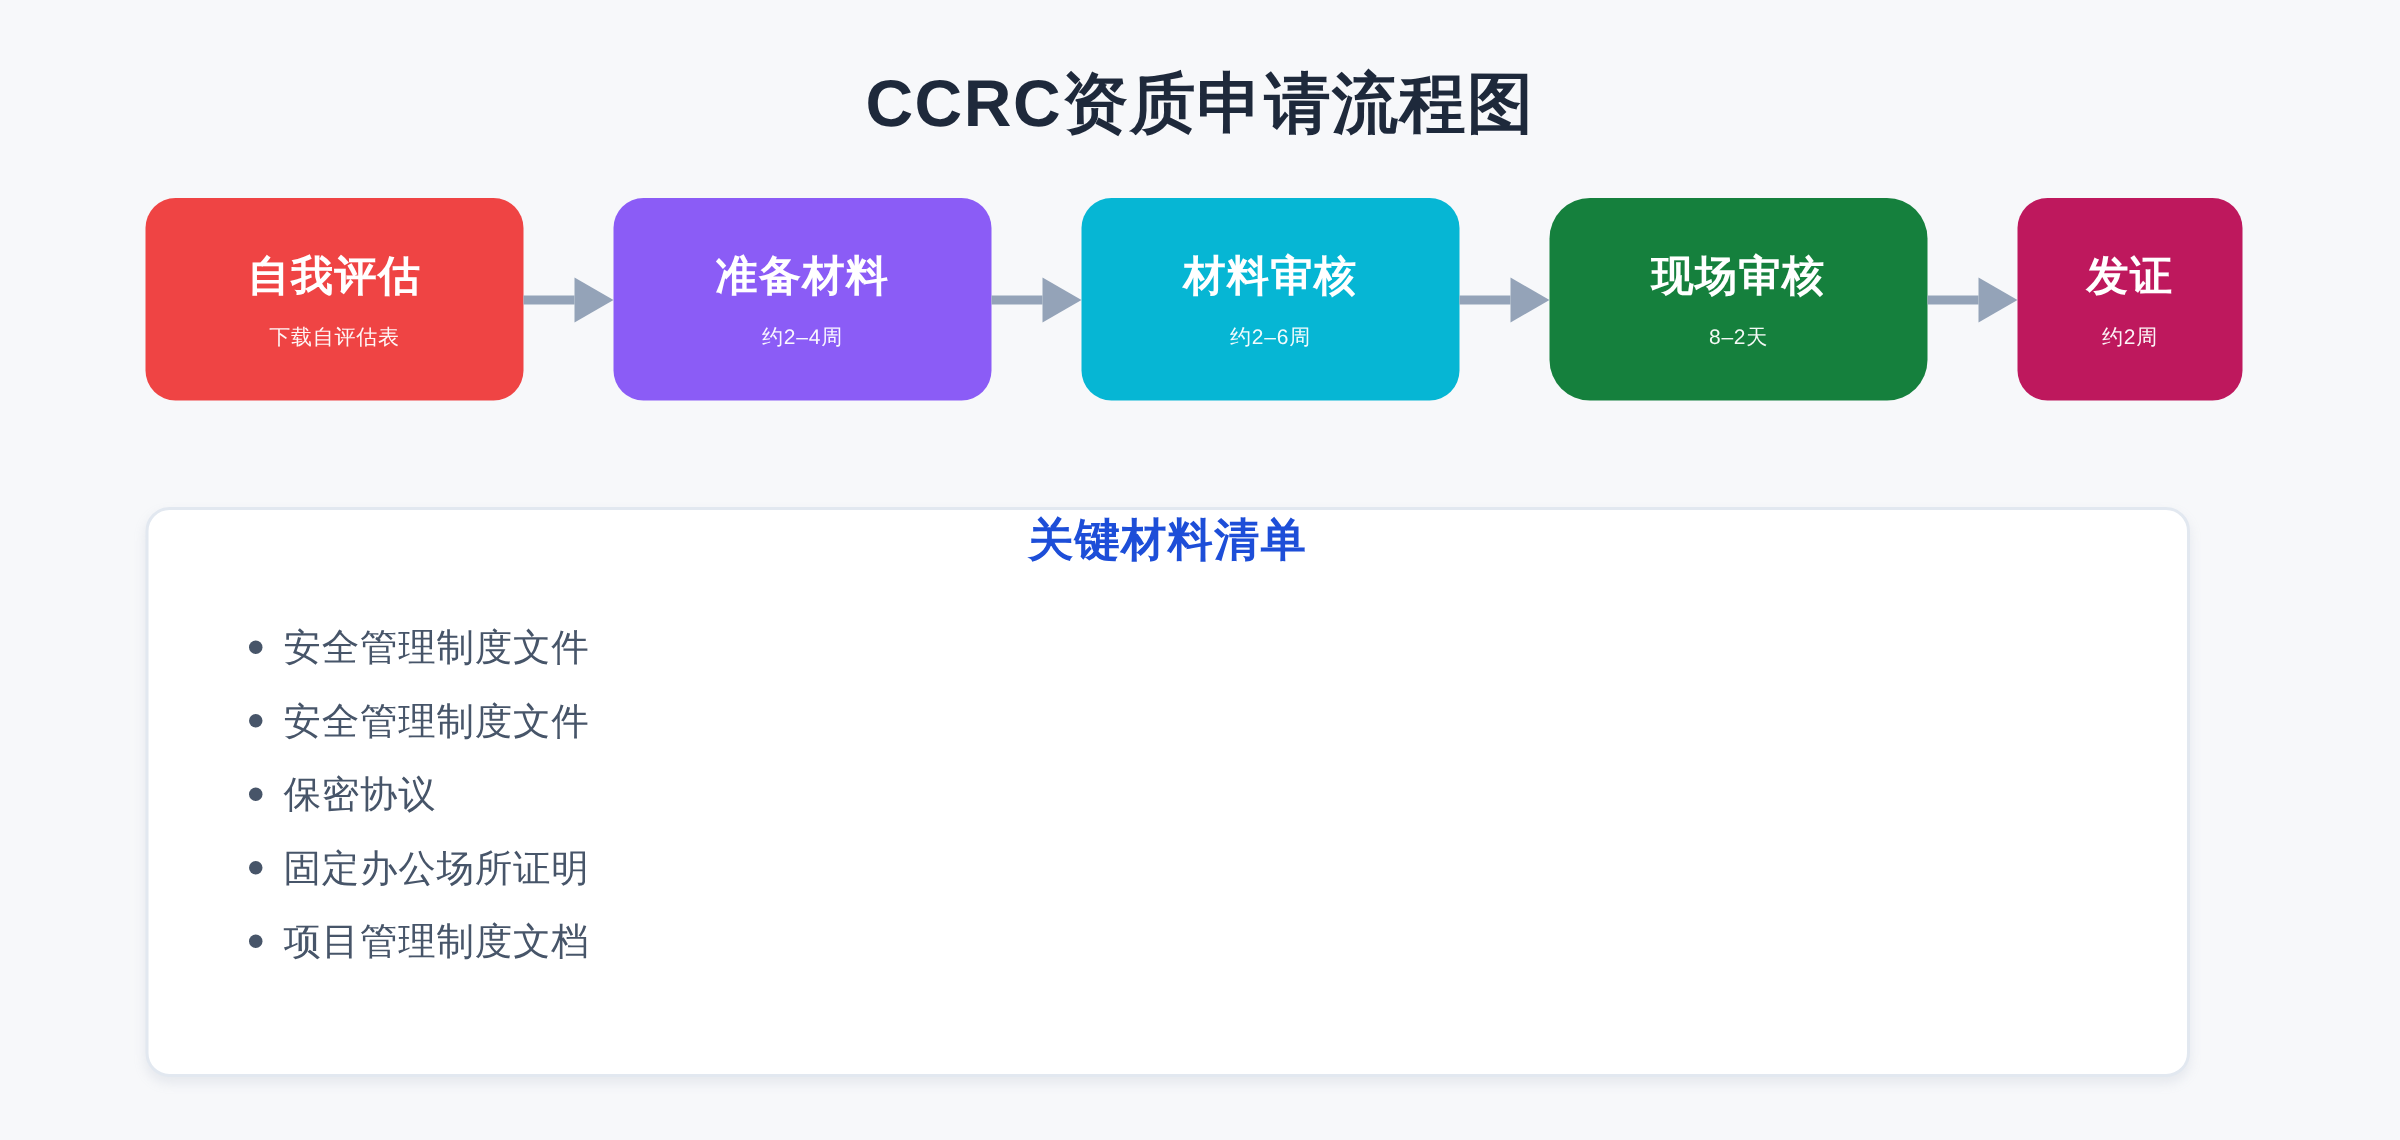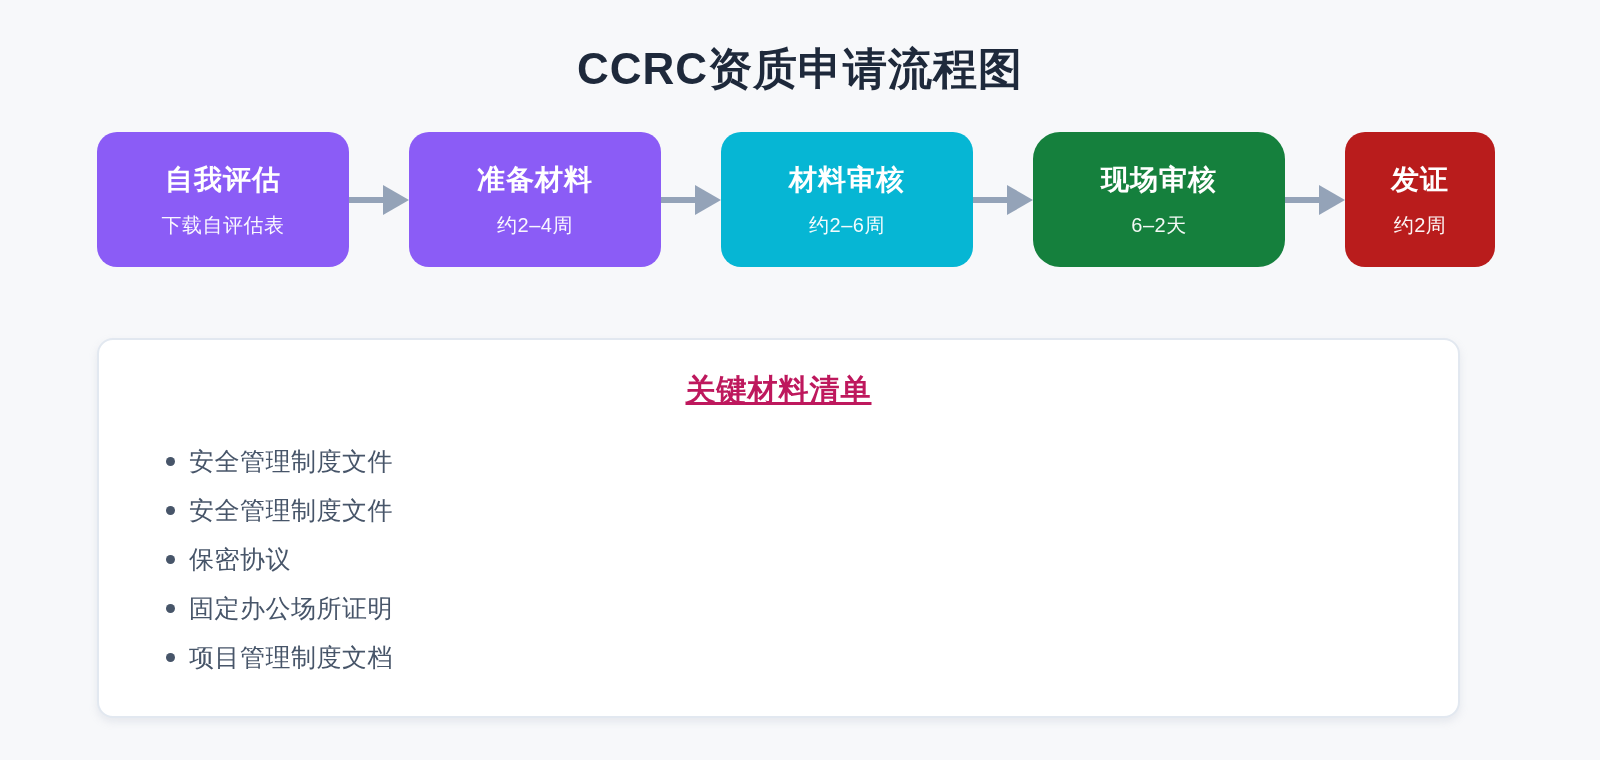--- a/index.html
+++ b/index.html
@@ -46,21 +46,21 @@
   .step.small { width: 150px; }
   .step-label {
     color: #ffffff;
     font-size: 28px;
     font-weight: 700;
     letter-spacing: 1px;
   }
   .step-sublabel {
     margin-top: 13px;
     color: rgba(255,255,255,0.95);
-    font-size: 20px;
+    font-size: 14px;
     font-weight: 400;
     letter-spacing: 0.5px;
   }
   .arrow {
     width: 60px;
     flex: 0 0 auto;
     display: flex;
     align-items: center;
   }
   .arrow-line {
@@ -83,27 +83,25 @@
     width: 1363px;
     height: 380px;
     box-sizing: border-box;
     background: #ffffff;
     border: 2px solid #e2e8f0;
     border-radius: 16px;
     box-shadow: 0 4px 8px rgba(148,163,184,0.18);
   }
   .card-title {
     margin: 0;
-    padding-top: 30px;
     text-align: center;
     font-size: 30px;
     font-weight: 700;
-    color: #be185d;
+    color: #1d4ed8;
     letter-spacing: 1px;
-    text-decoration: underline;
   }
   .columns {
     display: grid;
     grid-template-columns: 1fr 1fr;
     margin-top: 26px;
   }
   ul.col {
     list-style: none;
     margin: 0;
     padding: 0 0 0 78px;
@@ -127,21 +125,21 @@
   }
 </style>
 </head>
 <body>
 
 <div class="page">
 
   <h1 class="title">CCRC资质申请流程图</h1>
 
   <div class="flow" id="flow">
-      <div class="step" style="background: #8b5cf6;">
+      <div class="step" style="background: #ef4444;">
         <div class="step-label">自我评估</div>
         <div class="step-sublabel">下载自评估表</div>
       </div>
       <div class="arrow">
         <div class="arrow-line" style="background: rgb(148, 163, 184);"></div>
         <div class="arrow-head" style="border-left-color: rgb(148, 163, 184);"></div>
       </div>
       <div class="step" style="background: rgb(139, 92, 246);">
         <div class="step-label">准备材料</div>
         <div class="step-sublabel">约2–4周</div>
@@ -153,27 +151,27 @@
       <div class="step" style="background: rgb(6, 182, 212);">
         <div class="step-label">材料审核</div>
         <div class="step-sublabel">约2–6周</div>
       </div>
       <div class="arrow">
         <div class="arrow-line" style="background: rgb(148, 163, 184);"></div>
         <div class="arrow-head" style="border-left-color: rgb(148, 163, 184);"></div>
       </div>
       <div class="step" style="background: #15803d; border-radius: 27px;">
         <div class="step-label">现场审核</div>
-        <div class="step-sublabel">6–2天</div>
-      </div>
-      <div class="arrow">
-        <div class="arrow-line" style="background: rgb(148, 163, 184);"></div>
-        <div class="arrow-head" style="border-left-color: rgb(148, 163, 184);"></div>
-      </div>
-      <div class="step small" style="background: #b91c1c;">
+        <div class="step-sublabel">8–2天</div>
+      </div>
+      <div class="arrow">
+        <div class="arrow-line" style="background: rgb(148, 163, 184);"></div>
+        <div class="arrow-head" style="border-left-color: rgb(148, 163, 184);"></div>
+      </div>
+      <div class="step small" style="background: #be185d;">
         <div class="step-label">发证</div>
         <div class="step-sublabel">约2周</div>
       </div>
     </div>
 
   <section class="card">
     <h2 class="card-title">关键材料清单</h2>
     <div class="columns">
       <ul class="col right" id="right-col">
           <li>

